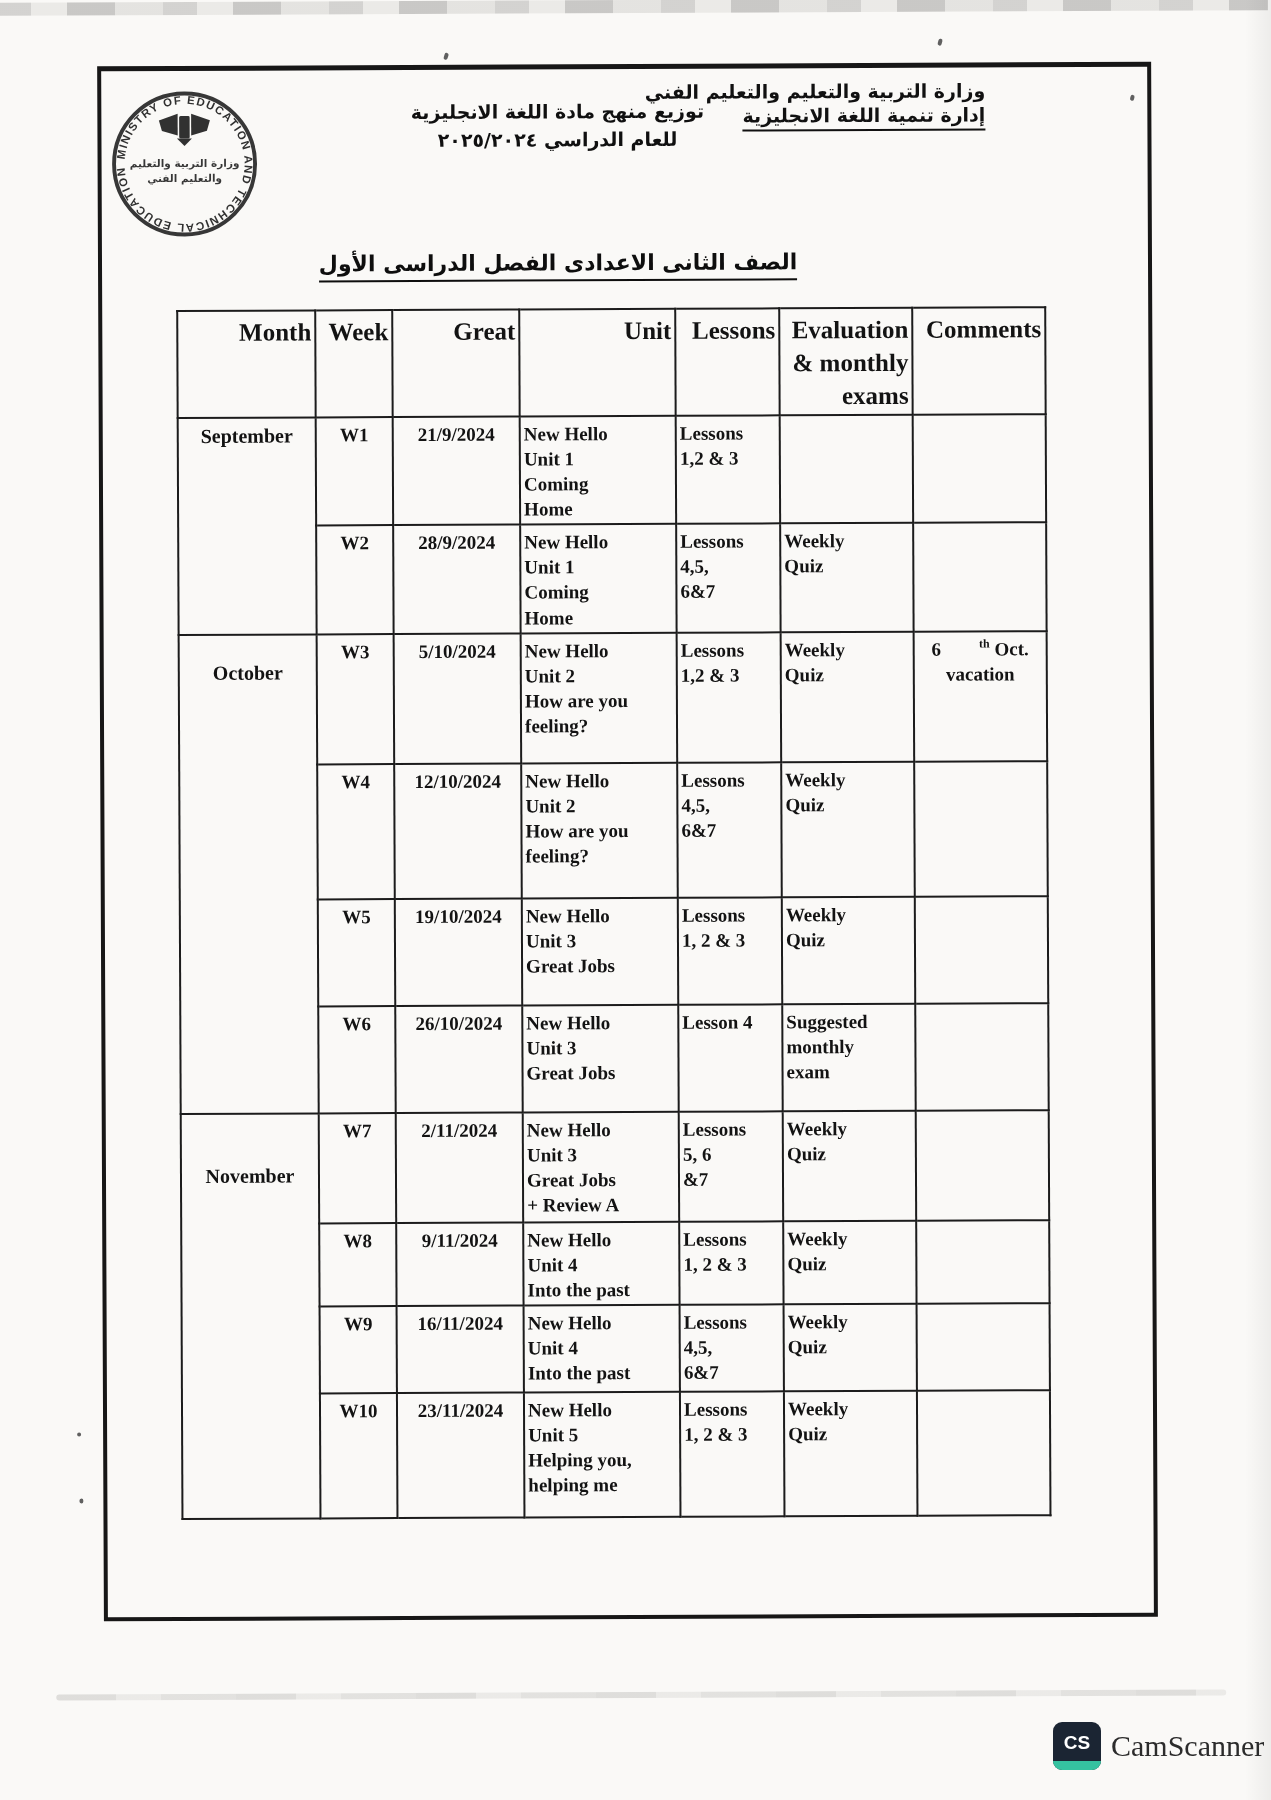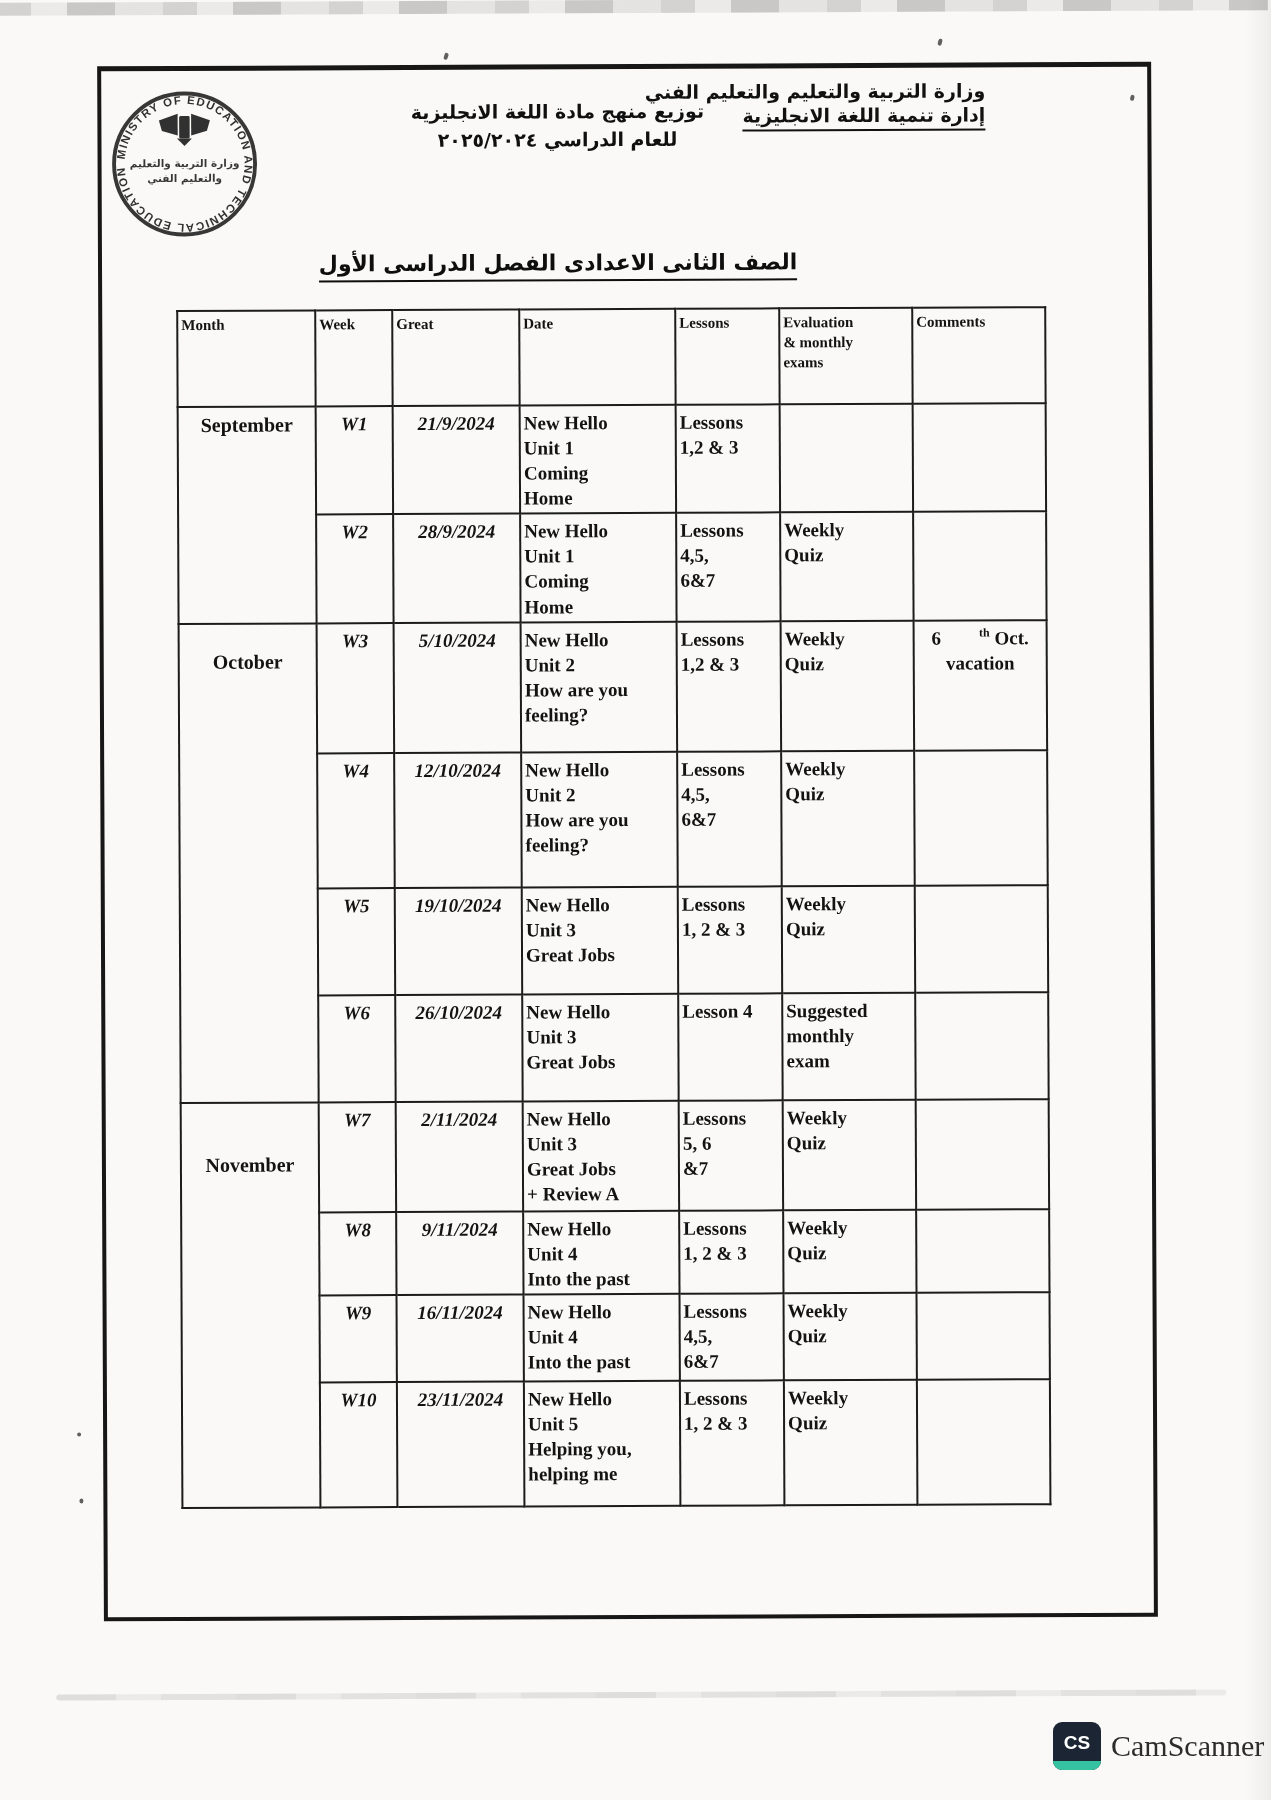--- a/index.html
+++ b/index.html
@@ -41,24 +41,24 @@
   
   table.sched{
     position:absolute;left:178px;top:308px;width:868px;
     border-collapse:collapse;table-layout:fixed;
     font-family:"Liberation Serif", serif;font-weight:bold;font-size:19px;line-height:1.32;color:#131313;
   }
   table.sched td, table.sched th{
     border:2.5px solid #1c1c1c;vertical-align:top;padding:4px 3px 2px 3px;
     white-space:pre-line;overflow:hidden;
   }
-  table.sched th{text-align:left;font-size:15px;}
+  table.sched th{text-align:right;font-size:25px;}
   th.h-eval{text-align:left;padding-left:6px;}
   td.c-month{text-align:center;font-size:20px;}
-  td.c-week, td.c-date{text-align:center;font-style:italic;}
+  td.c-week, td.c-date{text-align:center;}
   td.c-unit{}
   td.c-lessons{text-align:left;padding-left:6px;}
   td.c-eval{text-align:left;vertical-align:middle;padding-bottom:14px;}
   td.c-comments{text-align:center;padding-top:22px;}
   td.c-comments sup{font-size:12px;margin-left:38px;}
   
   .streak{position:absolute;left:52px;top:1692px;width:1170px;height:6px;opacity:.45;
     background:repeating-linear-gradient(90deg,#bdbcb9 0 60px,#d9d8d5 60px 105px,#c6c5c2 105px 180px);border-radius:3px;}
   .speck{position:absolute;background:#3a3a3a;border-radius:50%;opacity:.8;}
   
@@ -119,21 +119,21 @@
         <col style="width: 156px;">
         <col style="width: 104px;">
         <col style="width: 133px;">
         <col style="width: 133px;">
       </colgroup>
     <thead>
         <tr style="height: 96px;">
           <th>Month</th>
           <th>Week</th>
           <th>Great</th>
-          <th>Date</th>
+          <th>Unit</th>
           <th>Lessons</th>
           <th class="h-eval">Evaluation
 &amp; monthly
 exams</th>
           <th>Comments</th>
         </tr>
       </thead>
     <tbody>
         <tr style="height: 105px;">
           <td class="c-month" rowspan="2" style="padding-top: 4px;">September</td>

